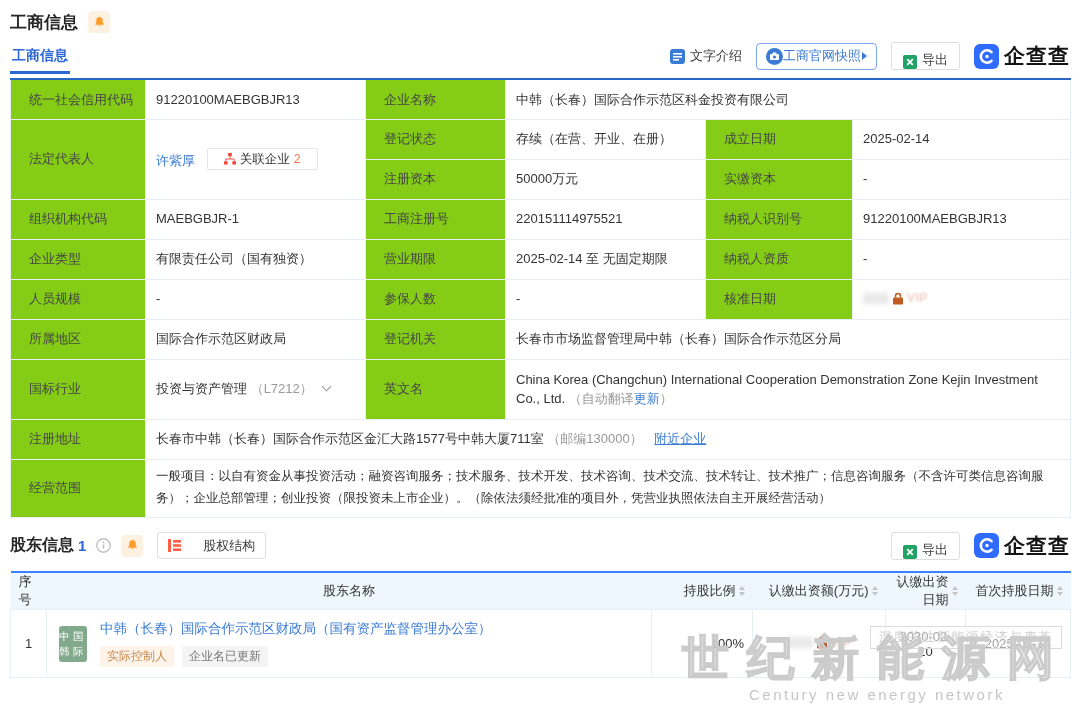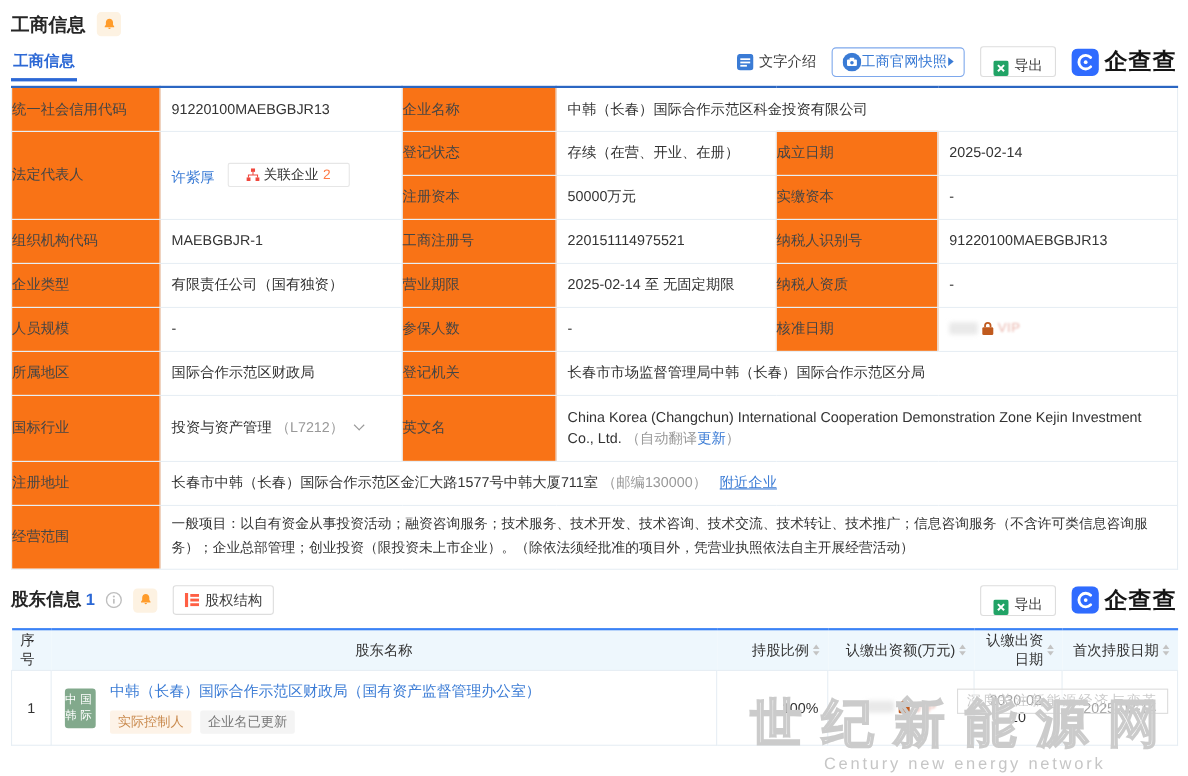--- a/index.html
+++ b/index.html
@@ -23,21 +23,21 @@
   .tri-right { width:0; height:0; border-left:5px solid #3a7bd5; border-top:4px solid transparent; border-bottom:4px solid transparent; margin-left:1px; }
   .export-btn { display:flex; align-items:flex-end; gap:5px; font-size:13px; color:#3c3c3c;
     border:1px solid #ddd; border-radius:3px; height:28px; padding:0 11px; background:#fff; cursor:pointer; }
   .brand { display:flex; align-items:center; gap:5px; cursor:pointer; }
   .brand-text { font-size:21px; font-weight:900; color:#141414; letter-spacing:1px; }
 
   
   table.biz { width:1060px; border-collapse:collapse; table-layout:fixed;
     border-top:2px solid #2b66c2; margin-top:4px; font-size:13px; }
   table.biz td { border:1px solid #e7eef4; vertical-align:middle; padding:6px 10px; line-height:1.5; }
-  table.biz td.lbl { background:#f97316; color:#454545; padding-left:0; }
+  table.biz td.lbl { background:#84cc16; color:#454545; padding-left:18px; }
   table.biz tr.h40 td { height:40px; }
   table.biz tr.h60 td { height:60px; }
   table.biz tr.h58 td { height:58px; }
   .lnk { color:#3a7bd5; cursor:pointer; text-decoration:none; }
   .lnk.und { text-decoration:underline; }
   .gray { color:#999; }
   .badge { display:inline-flex; align-items:center; gap:4px; border:1px solid #e6e6e6; border-radius:2px;
     padding:1px 16px; margin-left:8px; font-size:12.5px; color:#333; cursor:pointer; background:#fff; }
   .badge .cnt { color:#ff7a45; }
   .chev { display:inline-block; width:7px; height:7px; border-right:1.5px solid #999; border-bottom:1.5px solid #999;
@@ -45,21 +45,21 @@
   .lock-wrap { display:inline-flex; align-items:center; gap:3px; cursor:pointer; }
   .blur-blob { display:inline-block; width:26px; height:11px; background:#e9e9e9; border-radius:2px; filter:blur(2px); }
   .vip-txt { color:#eab6ad; font-size:12px; filter:blur(0.8px); letter-spacing:0.5px; }
   .scope-text { font-size:12.5px; line-height:1.75; color:#333; }
 
   
   .sh-head { display:flex; align-items:center; justify-content:space-between; margin-top:13px; height:30px; }
   .sh-left { display:flex; align-items:center; gap:10px; }
   .sh-title { font-size:16px; font-weight:bold; color:#262626; }
   .sh-count { font-size:15px; font-weight:bold; color:#2c68d5; margin-left:-6px; }
-  .equity-btn { display:flex; align-items:center; gap:5px; font-size:13px; color:#3c3c3c;
+  .equity-btn { display:flex; align-items:center; gap:22px; font-size:13px; color:#3c3c3c;
     border:1px solid #ddd; border-radius:3px; height:27px; padding:0 10px; background:#fff; cursor:pointer; margin-left:4px; }
 
   table.sh { width:1060px; border-collapse:collapse; table-layout:fixed;
     border-top:2px solid #3b82f6; margin-top:10px; font-size:13px; }
   table.sh th { background:#eef7fd; font-weight:normal; color:#333; height:38px;
     border-bottom:1px solid #e7eef4; padding:0 8px; }
   table.sh td { border:1px solid #e7eef4; height:68px; vertical-align:middle; padding:0 8px; }
   .th-inner { display:inline-flex; align-items:center; gap:3px; }
   .sort { display:inline-flex; flex-direction:column; gap:2px; cursor:pointer; }
   .sort i { display:block; width:0; height:0; border-left:3.5px solid transparent; border-right:3.5px solid transparent; }

